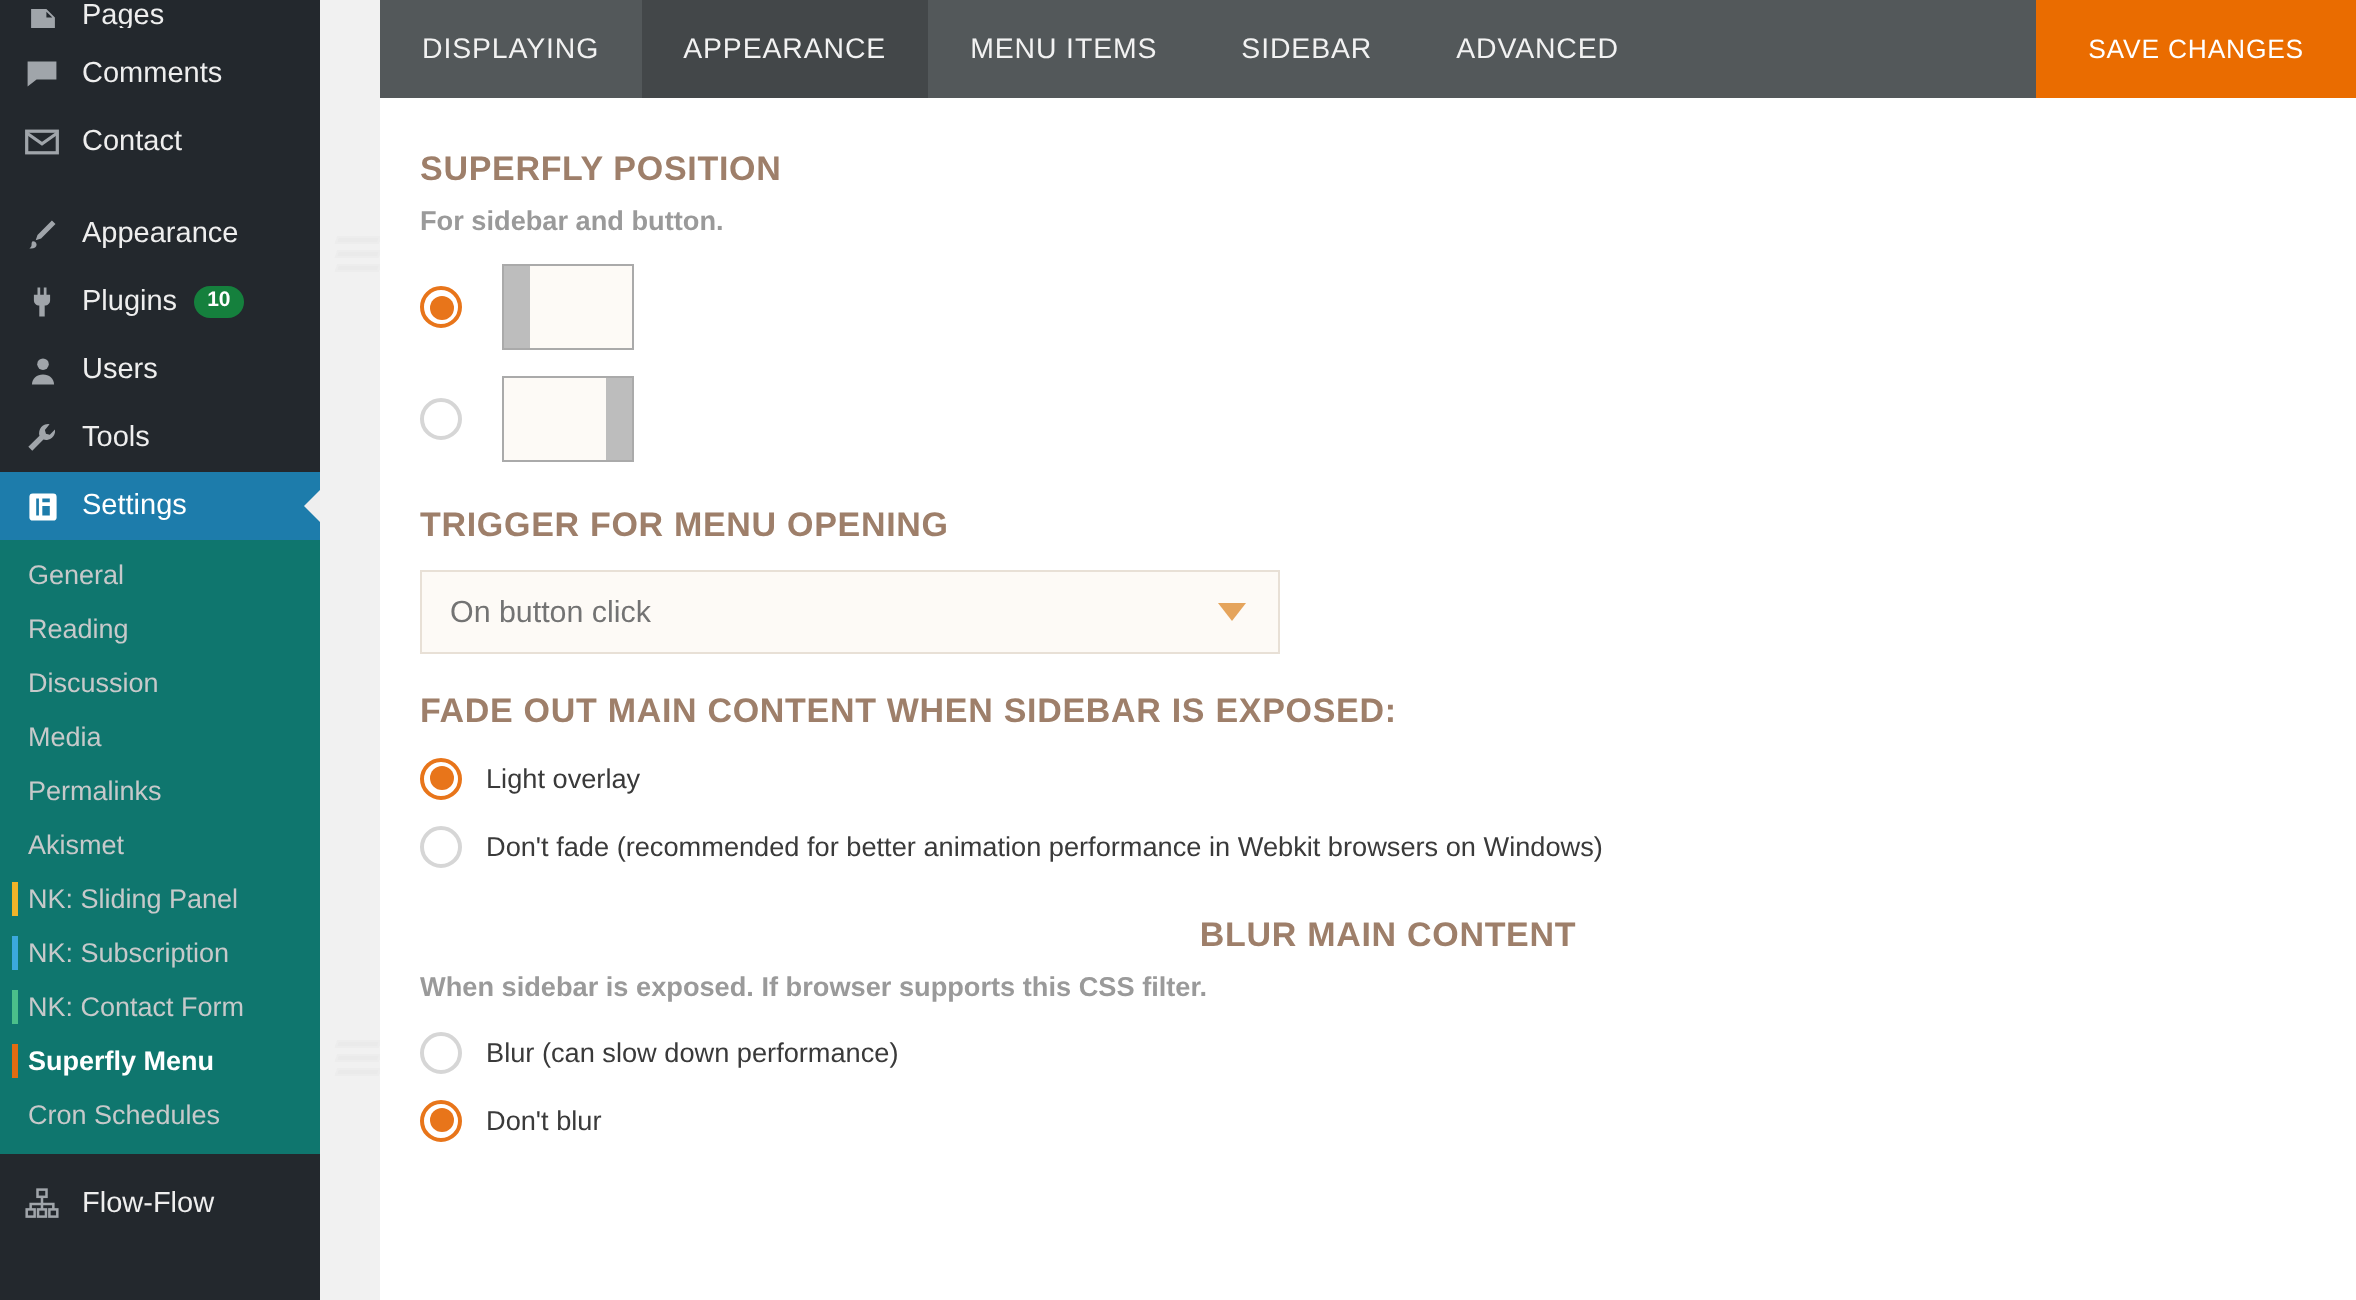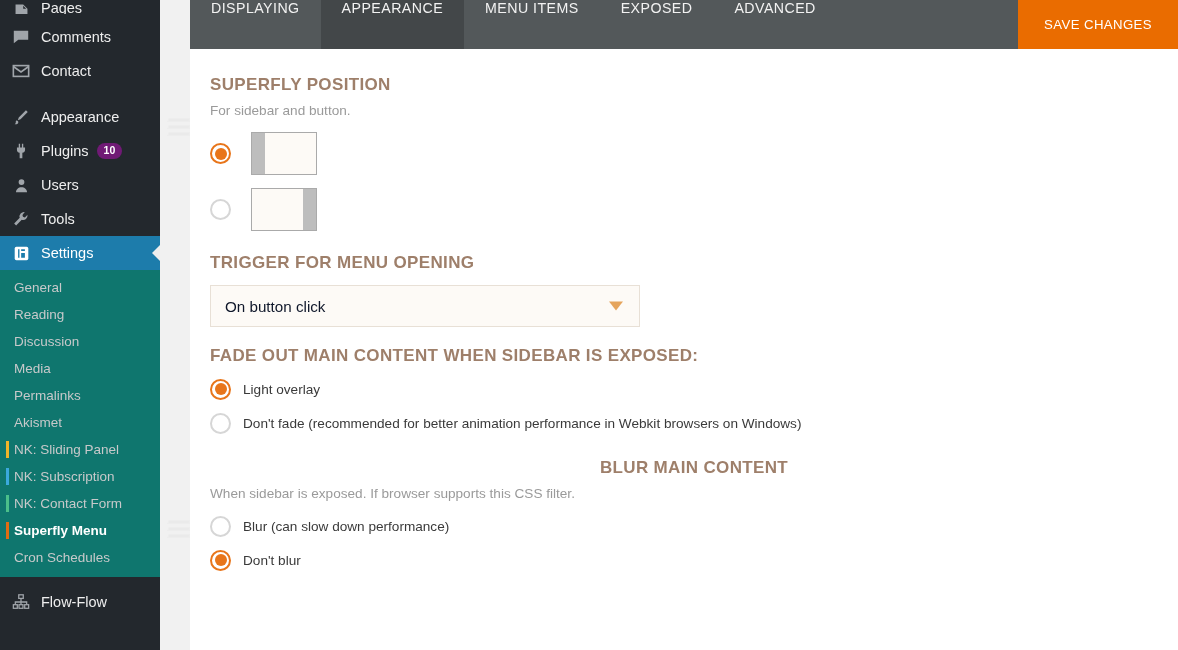--- a/index.html
+++ b/index.html
@@ -41,21 +41,21 @@
     transform: translateY(-50%);
     width: 0; height: 0;
     border-top: 9px solid transparent;
     border-bottom: 9px solid transparent;
     border-right: 9px solid #eeeeee;
   }
   .wp-gap { height: 12px; }
 
   .wp-badge {
     margin-left: 8px;
-    background: #701a75; color: #fff;
+    background: #15803d; color: #fff;
     font-size: 10.5px; font-weight: bold;
     border-radius: 10px;
     padding: 2px 7px 2px 7px;
     line-height: 1.1;
   }
 
   .wp-submenu { background: #0f766e; padding: 4px 0 6px 0; }
   .wp-sub-item {
     height: 27px; display:flex; align-items:center;
     padding-left: 14px;
@@ -96,21 +96,21 @@
   }
 
   
   .tabbar {
     position: relative;
     height: 49px;
     background: #53585a;
     display: flex; align-items: stretch;
   }
   .tab {
-    display: flex; align-items: flex-start;
+    display: flex; align-items: center;
     padding: 0 21px;
     color: #f2f2f2;
     font-size: 14.2px;
     letter-spacing: 0.45px;
     white-space: nowrap;
   }
   .tab.active { background: #434749; }
   .tabbar .spacer { flex: 1 1 auto; }
   .save-btn {
     display:flex; align-items:center; justify-content:center;
@@ -133,20 +133,21 @@
     color: #9e7f6a;
     font-size: 17px;
     font-weight: bold;
     letter-spacing: 0.35px;
     margin-bottom: 8px;
   }
   .sec-desc {
     color: #9a9a9a;
     font-size: 13.6px;
     margin-bottom: 14px;
+    font-weight: bold;
   }
 
   
   .radio {
     width: 21px; height: 21px;
     border-radius: 50%;
     border: 2px solid #d6d6d6;
     background: #fff;
     flex: 0 0 21px;
     position: relative;
@@ -186,21 +187,21 @@
   .select-wrap {
     position: relative;
     width: 430px; height: 42px;
     background: #fdfaf6;
     border: 1px solid #e8e0d6;
     display:flex; align-items:center;
     padding: 0 14px;
     margin-bottom: 2px;
   }
   .select-wrap .val {
-    color: #0f172a; font-size: 15.2px;
+    color: #737373; font-size: 15.2px;
   }
   .select-wrap .chev {
     position:absolute; right: 16px; top: 50%;
     transform: translateY(-50%);
     width: 0; height: 0;
     border-left: 7px solid transparent;
     border-right: 7px solid transparent;
     border-top: 9px solid #e5a45c;
   }
 
@@ -381,21 +382,21 @@
       <div class="tab">
         <span>DISPLAYING</span>
       </div>
       <div class="tab active">
         <span>APPEARANCE</span>
       </div>
       <div class="tab">
         <span>MENU ITEMS</span>
       </div>
       <div class="tab">
-        <span>EXPOSED</span>
+        <span>SIDEBAR</span>
       </div>
       <div class="tab">
         <span>ADVANCED</span>
       </div>
       <div class="spacer"></div>
       <div class="save-btn">
         <span>SAVE CHANGES</span>
       </div>
     </div>
 

